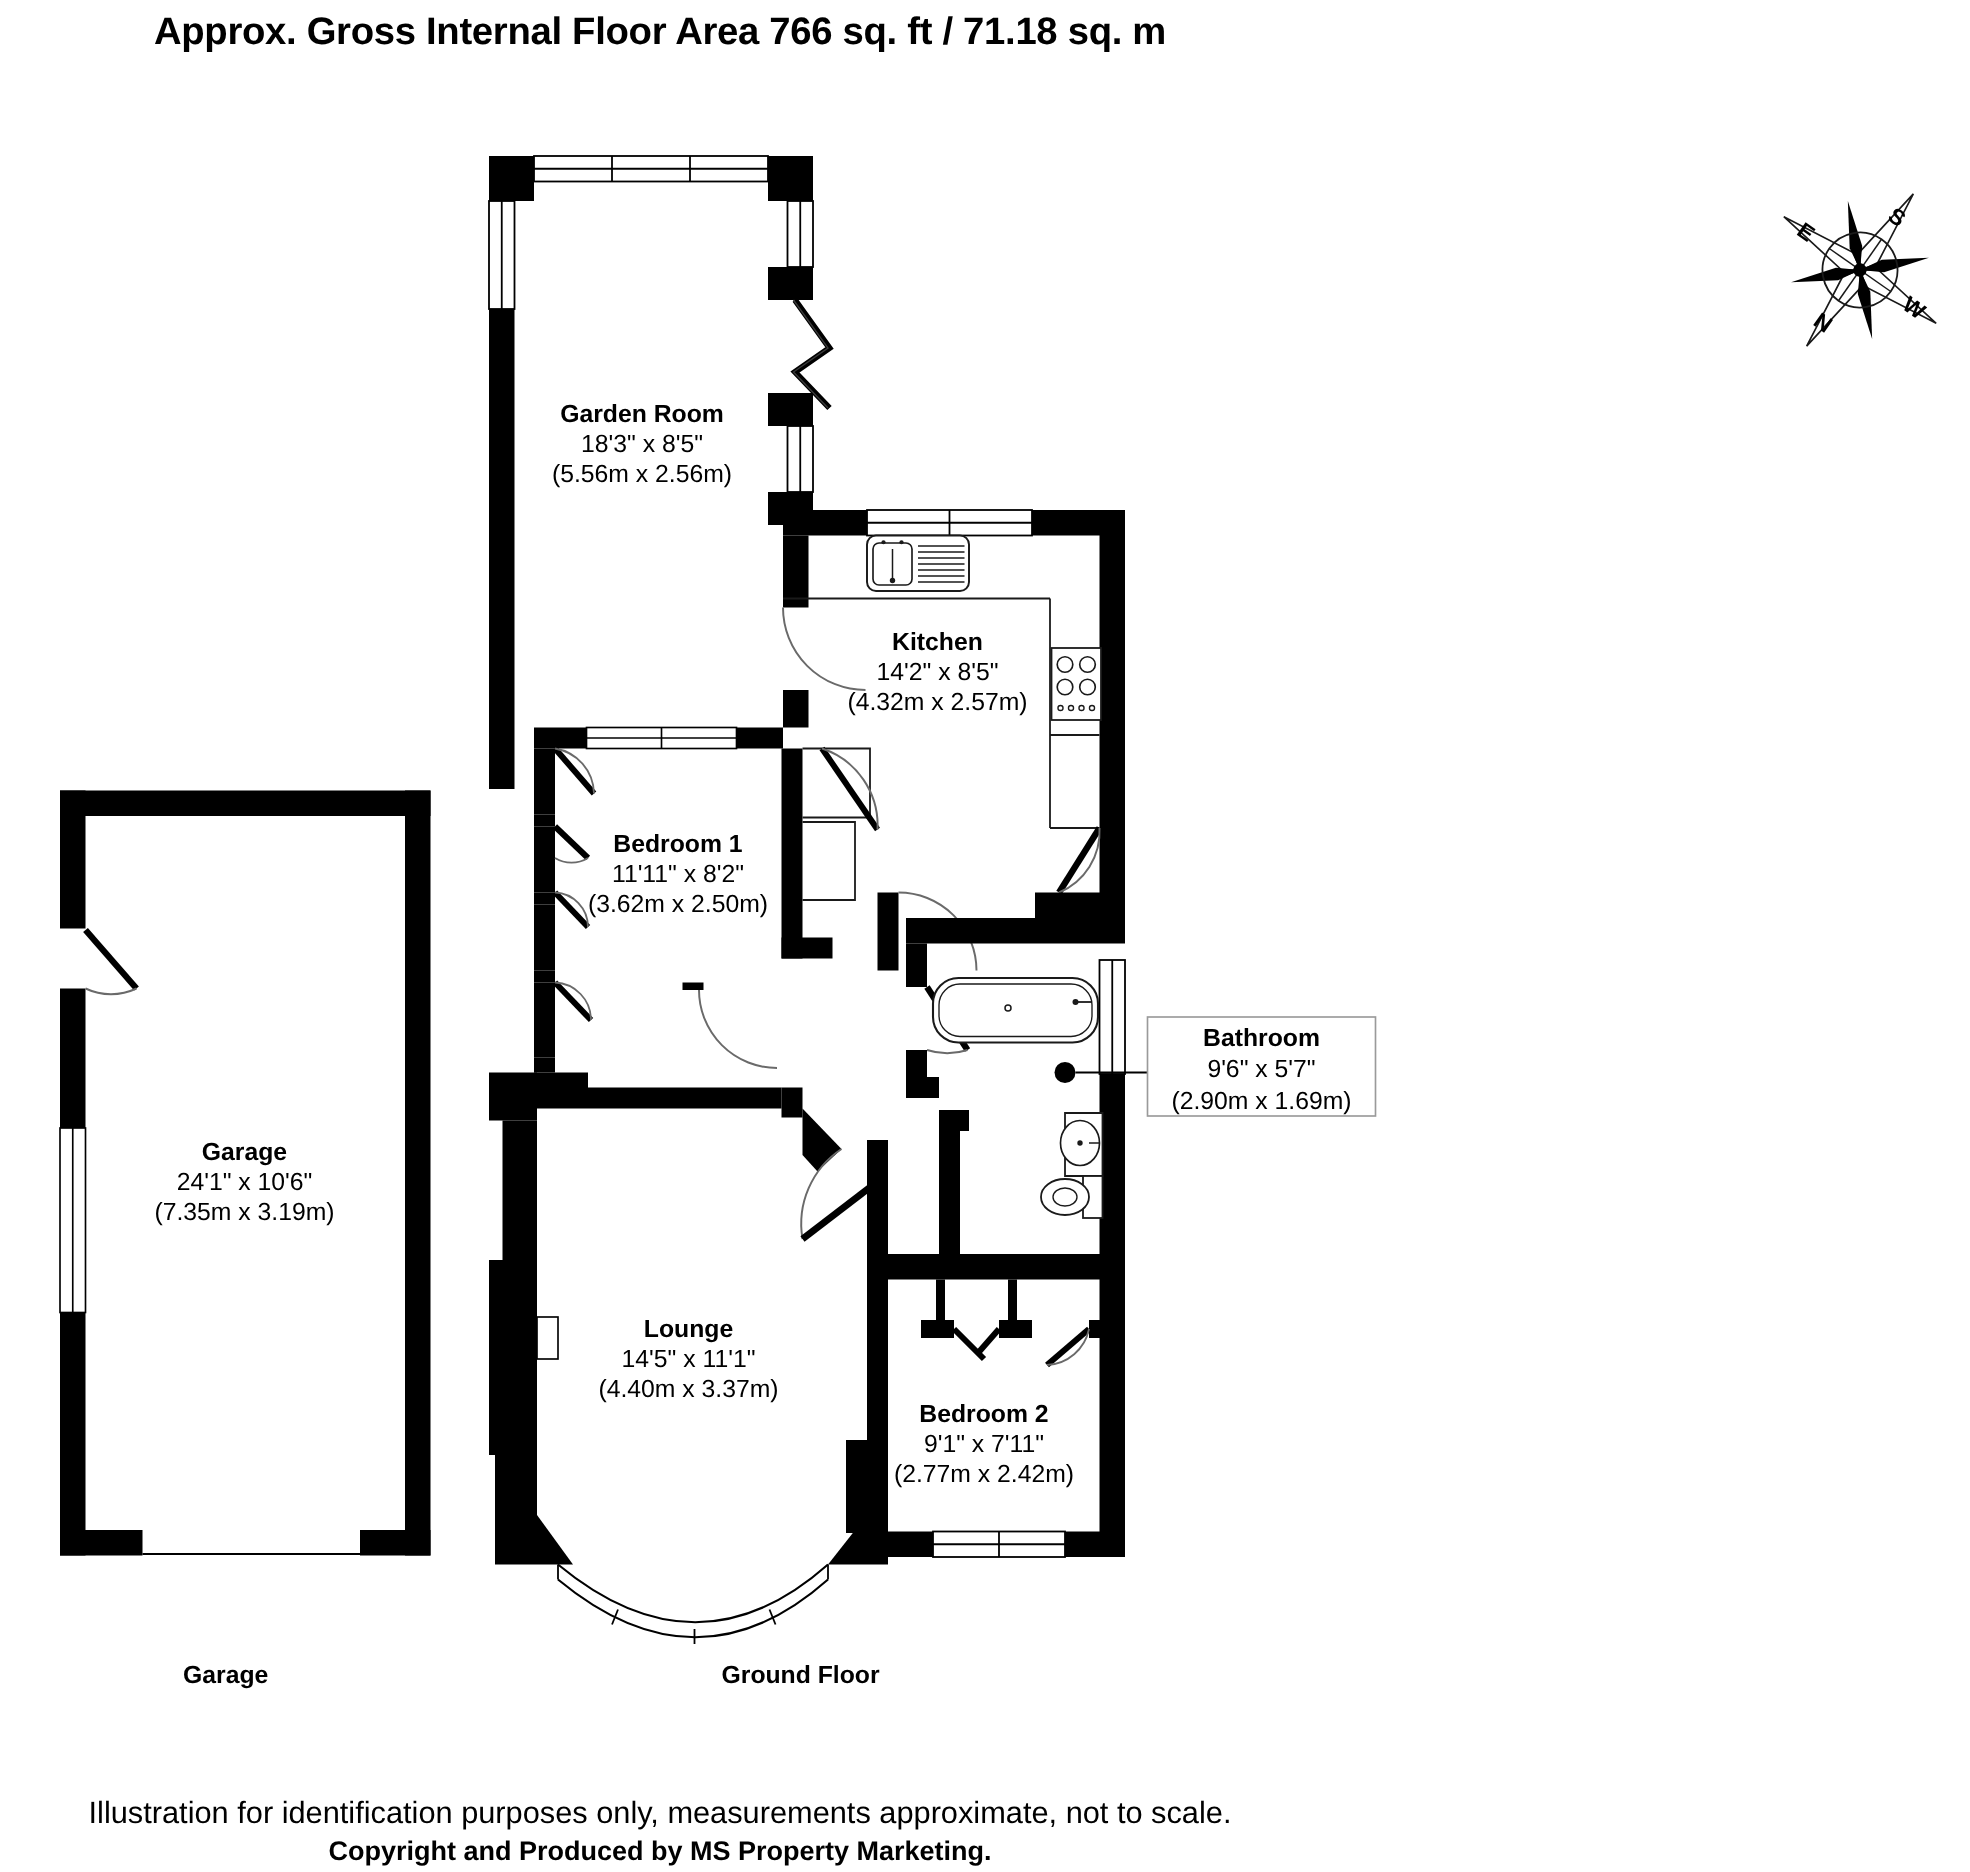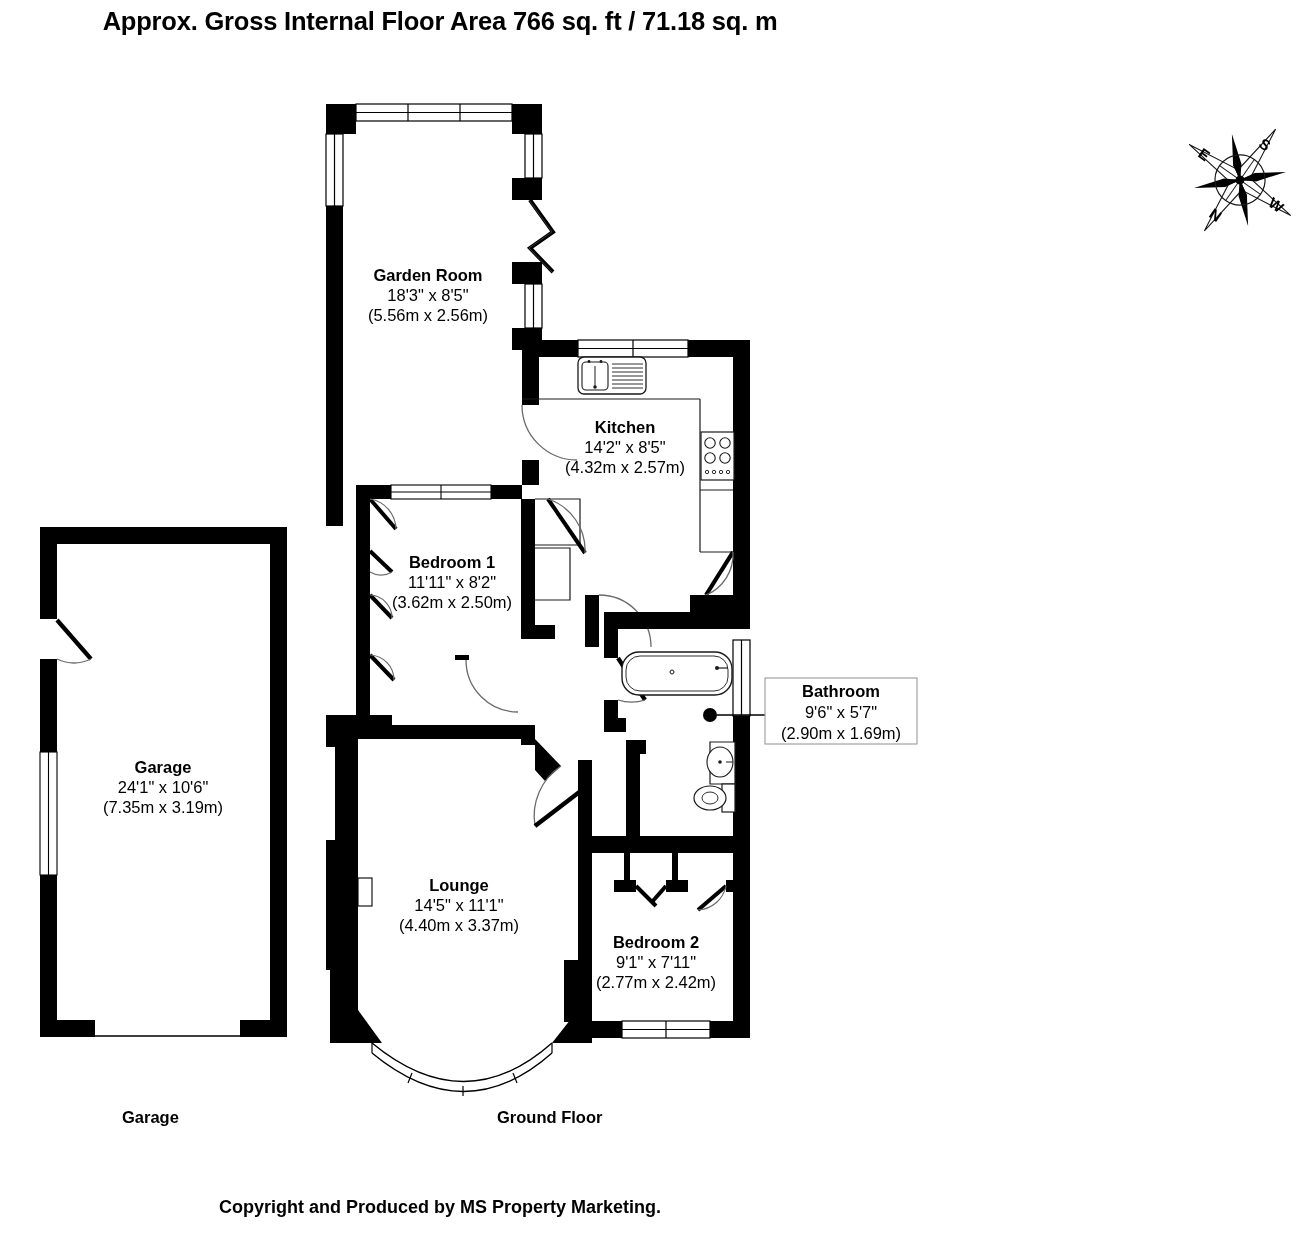--- a/index.html
+++ b/index.html
@@ -48,21 +48,21 @@
     left: 0;
     top: 0;
   }
   .caption {
     position: absolute;
     font-size: 16.5px;
     font-weight: bold;
     white-space: nowrap;
   }
   .caption-garage { left: 122px; top: 1108px; }
-  .caption-ground { left: 497px; top: 1108px; }
+  .caption-ground { left: 481px; top: 1108px; }
   .footer {
     position: absolute;
     left: 0;
     top: 1196px;
     width: 880px;
     text-align: center;
   }
   .footer .f1 {
     font-size: 20.5px;
     font-weight: normal;
@@ -412,16 +412,17 @@
       <text x="-44" y="5" text-anchor="middle" font-size="15" font-weight="bold" fill="#000">E</text>
       <text x="44" y="5" text-anchor="middle" font-size="15" font-weight="bold" fill="#000">W</text>
     </g>
 
   </svg>
 
   <div class="caption caption-garage">Garage</div>
   <div class="caption caption-ground">Ground Floor</div>
 
   <div class="footer">
+    <div class="f1">Illustration for identification purposes only, measurements approximate, not to scale.</div>
     <div class="f2">Copyright and Produced by MS Property Marketing.</div>
   </div>
 
 </div>
 
 </body></html>

